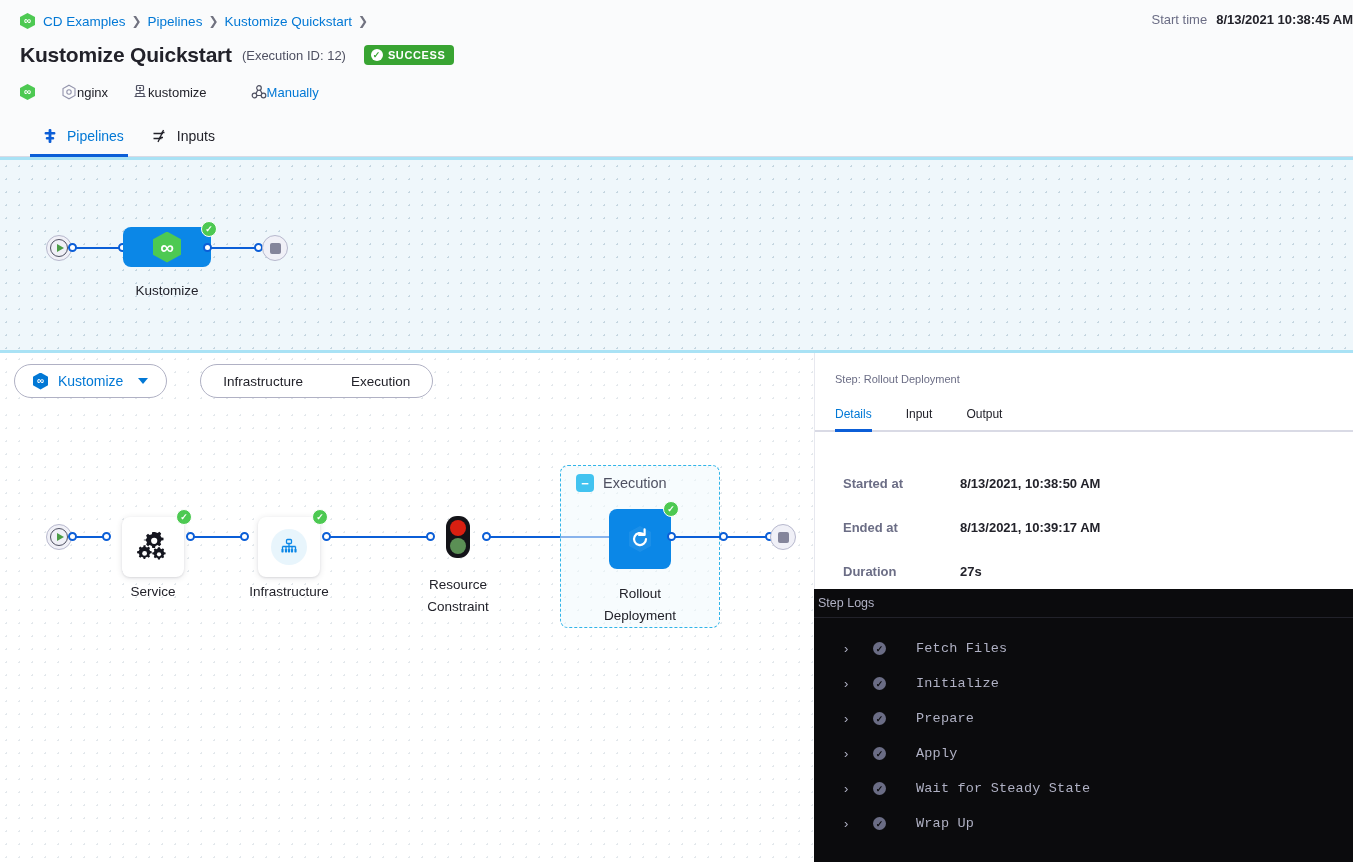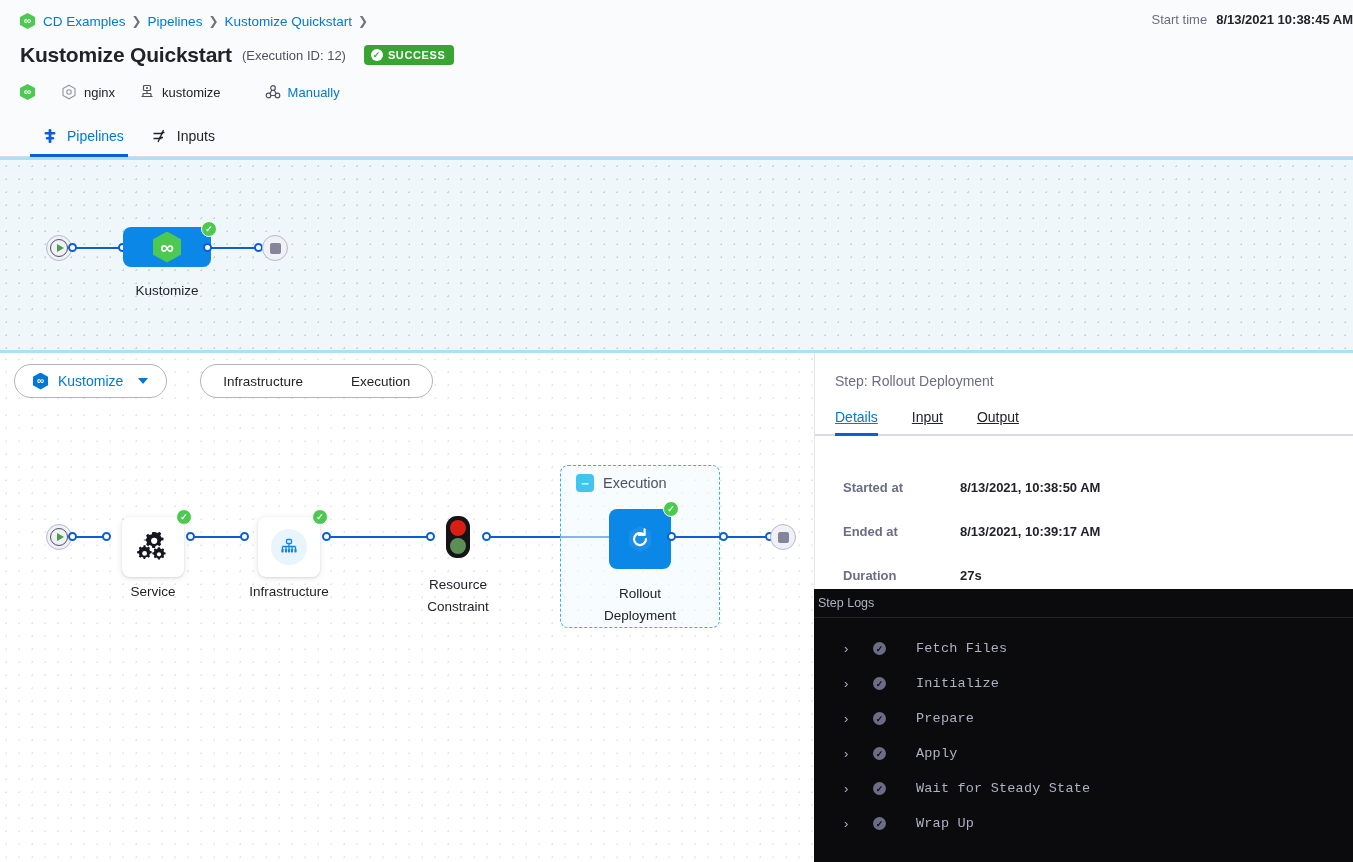--- a/index.html
+++ b/index.html
@@ -42,21 +42,21 @@
     background: #38a432; color: #fff; border-radius: 4px;
     font-size: 11px; font-weight: bold; letter-spacing: .6px;
     padding: 4px 9px 4px 7px; margin-left: 8px;
   }
   .badge-check {
     width: 12px; height: 12px; border-radius: 50%; background: #fff;
     color: #38a432; font-size: 9px; line-height: 12px; text-align: center; font-weight: bold;
   }
 
   .meta-row { display: flex; align-items: center; margin-top: 11px; height: 22px; font-size: 13px; }
-  .meta-item { display: flex; align-items: center; gap: 7px; color: #22222a; }
+  .meta-item { display: flex; align-items: center; color: #22222a; }
   .meta-item.spaced { margin-left: 24px; }
   .meta-item.link { color: #0278d5; }
   .icon-sm { width: 16px; height: 16px; display: inline-block; flex: 0 0 16px; }
 
   .start-time {
     position: absolute; right: 0px; top: 12px;
     display: flex; align-items: center; gap: 9px; font-size: 13px; white-space: nowrap;
   }
   .st-label { color: #6b6d85; }
   .st-value { color: #22222a; font-weight: bold; }
@@ -179,29 +179,29 @@
   .tl-dot { width: 16px; height: 16px; border-radius: 50%; }
   .tl-red { background: #d91f11; }
   .tl-green { background: #5b8f55; }
 
   
   .right-panel {
     position: absolute; left: 814px; top: 353px; width: 539px; height: 509px;
     background: #ffffff; border-left: 1px solid #e7e8ef;
   }
   .rp-title {
-    font-size: 14px; color: #6b6d85; padding: 20px 0 0 20px;
+    font-size: 11px; color: #6b6d85; padding: 20px 0 0 20px;
   }
   .rp-tabs {
     display: flex; align-items: flex-end; margin-top: 13px; padding-left: 20px;
     border-bottom: 2px solid #d9dae5; height: 34px;
   }
   .rp-tab {
-    font-size: 14px; color: #22222a; padding: 0 17px 9px 0; margin-right: 17px;
-    position: relative; cursor: pointer; text-decoration: underline;
+    font-size: 12px; color: #22222a; padding: 0 17px 9px 0; margin-right: 17px;
+    position: relative; cursor: pointer;
   }
   .rp-tab.active { color: #0278d5; }
   .rp-tab.active::after {
     content: ""; position: absolute; left: 0; right: 17px; bottom: -2px; height: 3px; background: #0b5ed7;
   }
   .detail-list { padding: 18px 0 0 28px; }
   .detail-row { display: flex; font-size: 13px; line-height: 20px; margin-bottom: 0px; margin-top: 24px; }
   .dl-key { width: 117px; flex: 0 0 117px; color: #6b6d85; font-weight: bold; }
   .dl-val { color: #22222a; font-weight: bold; }
   .dl-val a { color: #0278d5; font-weight: bold; text-decoration: none; cursor: pointer; }

